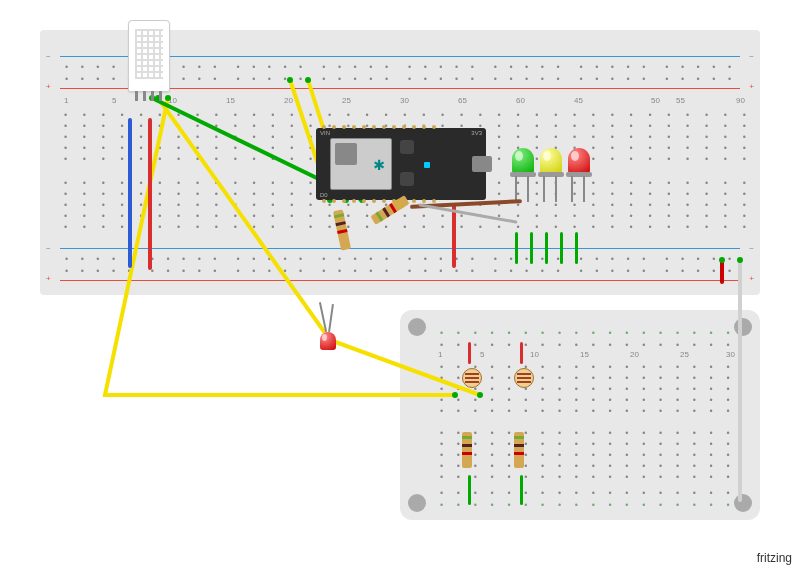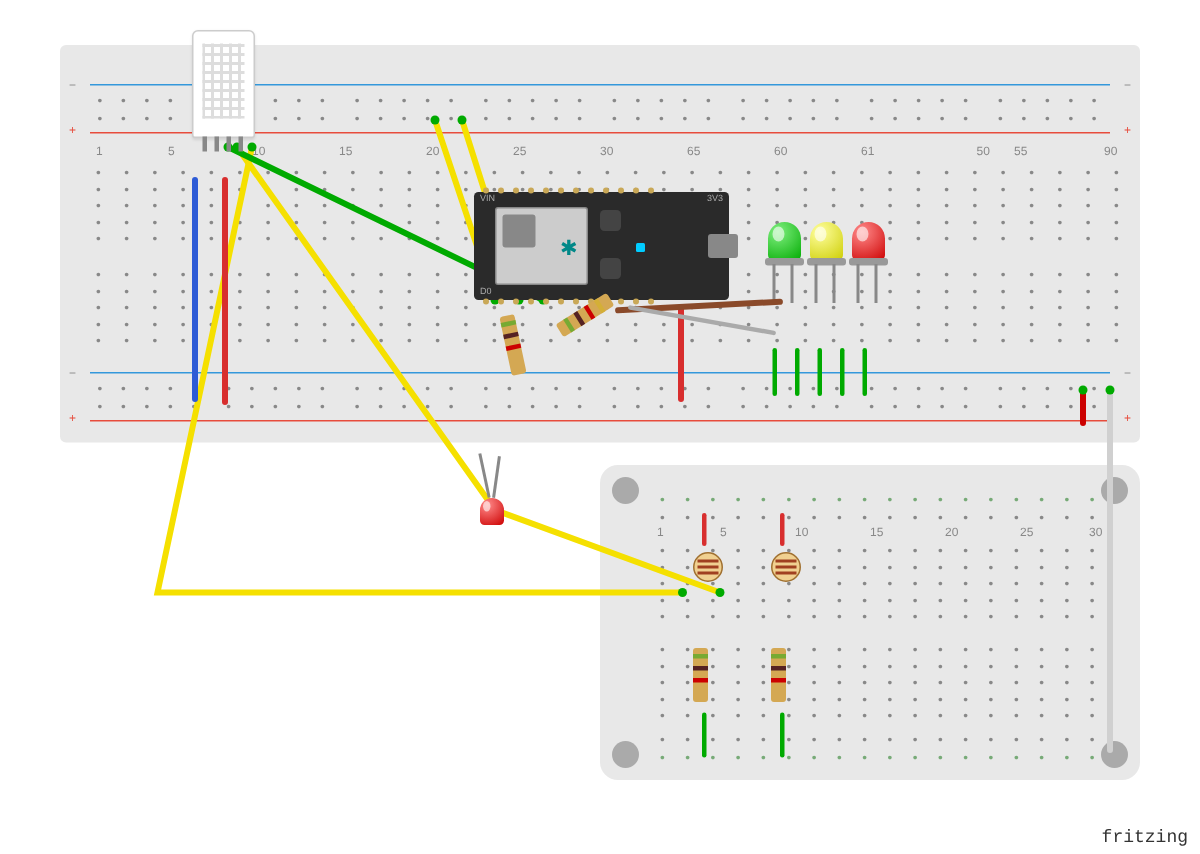--- a/index.html
+++ b/index.html
@@ -34,21 +34,21 @@
 .yellow .led-dome{background:radial-gradient(circle at 30% 25%,#ffff9e,#cc0)}
 .red .led-dome{background:radial-gradient(circle at 30% 25%,#ff8a8a,#c00)}
 .led-small{position:absolute}
 .led-small .dome{width:16px;height:18px;border-radius:8px 8px 3px 3px;background:radial-gradient(circle at 30% 25%,#ff8a8a,#c00)}
 .led-small .dome::after{content:"";position:absolute;top:2px;left:2px;width:5px;height:7px;background:rgba(255,255,255,0.6);border-radius:50%}
 .resistor{position:absolute;background:#d4a853;border-radius:2px}
 .band{position:absolute;width:3px;height:100%}
 .ldr{position:absolute;width:18px;height:18px;background:#f0d090;border:1px solid #a07030;border-radius:50%}
 .ldr::before{content:"";position:absolute;top:4px;left:2px;right:2px;height:2px;background:#a04020;box-shadow:0 4px #a04020,0 8px #a04020}
 .wire{position:absolute;border-radius:2px}
-.credit{position:absolute;right:8px;bottom:4px;font-size:12px;color:#333;font-family:Liberation Mono, monospace}
+.credit{position:absolute;right:8px;bottom:4px;font-size:12px;color:#333;font-family:Liberation Sans, sans-serif}
 svg{position:absolute;top:0;left:0;pointer-events:none}
 </style>
 </head>
 <body>
 
 <div id="canvas">
 
   <div class="bb bb-main">
 
     <div class="rail blue" style="left:20px;top:26px;width:680px"></div>
@@ -62,21 +62,21 @@
 
     <div class="lbl" style="left:24px;top:66px">1</div>
       <div class="lbl" style="left:72px;top:66px">5</div>
       <div class="lbl" style="left:128px;top:66px">10</div>
       <div class="lbl" style="left:186px;top:66px">15</div>
       <div class="lbl" style="left:244px;top:66px">20</div>
       <div class="lbl" style="left:302px;top:66px">25</div>
       <div class="lbl" style="left:360px;top:66px">30</div>
       <div class="lbl" style="left:418px;top:66px">65</div>
       <div class="lbl" style="left:476px;top:66px">60</div>
-      <div class="lbl" style="left:534px;top:66px">61</div>
+      <div class="lbl" style="left:534px;top:66px">45</div>
       <div class="lbl" style="left:611px;top:66px">50</div>
       <div class="lbl" style="left:636px;top:66px">55</div>
       <div class="lbl" style="left:696px;top:66px">90</div>
 
     <div class="holes" style="left:24px;top:80px;width:690px;height:55px;letter-spacing:6.6px">
       • • • • • • • • • • • • • • • • • • • • • • • • • • • • • • • • • • • • • • • • • • • • • • • • • • • • • • • • • • • •<br>
       • • • • • • • • • • • • • • • • • • • • • • • • • • • • • • • • • • • • • • • • • • • • • • • • • • • • • • • • • • • •<br>
       • • • • • • • • • • • • • • • • • • • • • • • • • • • • • • • • • • • • • • • • • • • • • • • • • • • • • • • • • • • •<br>
       • • • • • • • • • • • • • • • • • • • • • • • • • • • • • • • • • • • • • • • • • • • • • • • • • • • • • • • • • • • •<br>
       • • • • • • • • • • • • • • • • • • • • • • • • • • • • • • • • • • • • • • • • • • • • • • • • • • • • • • • • • • • •

